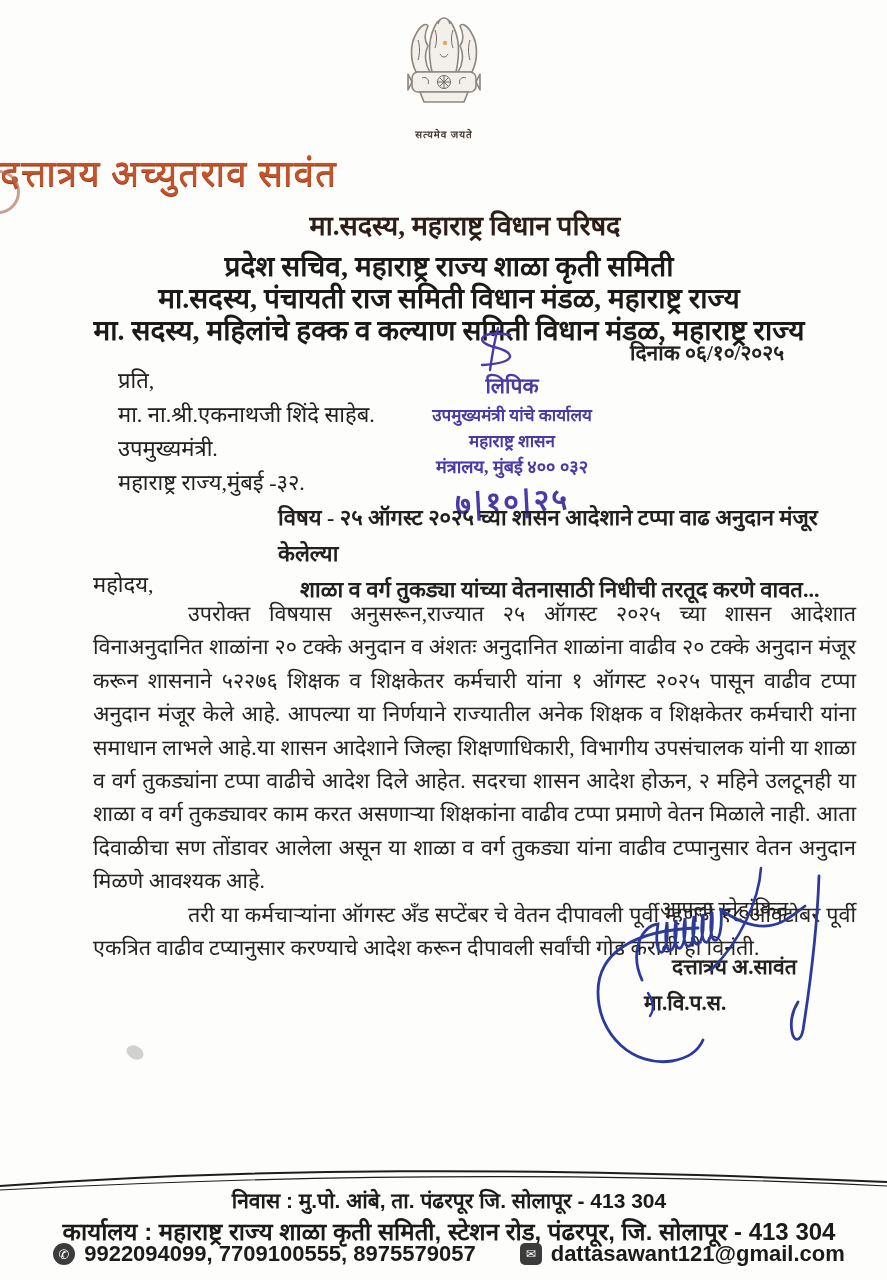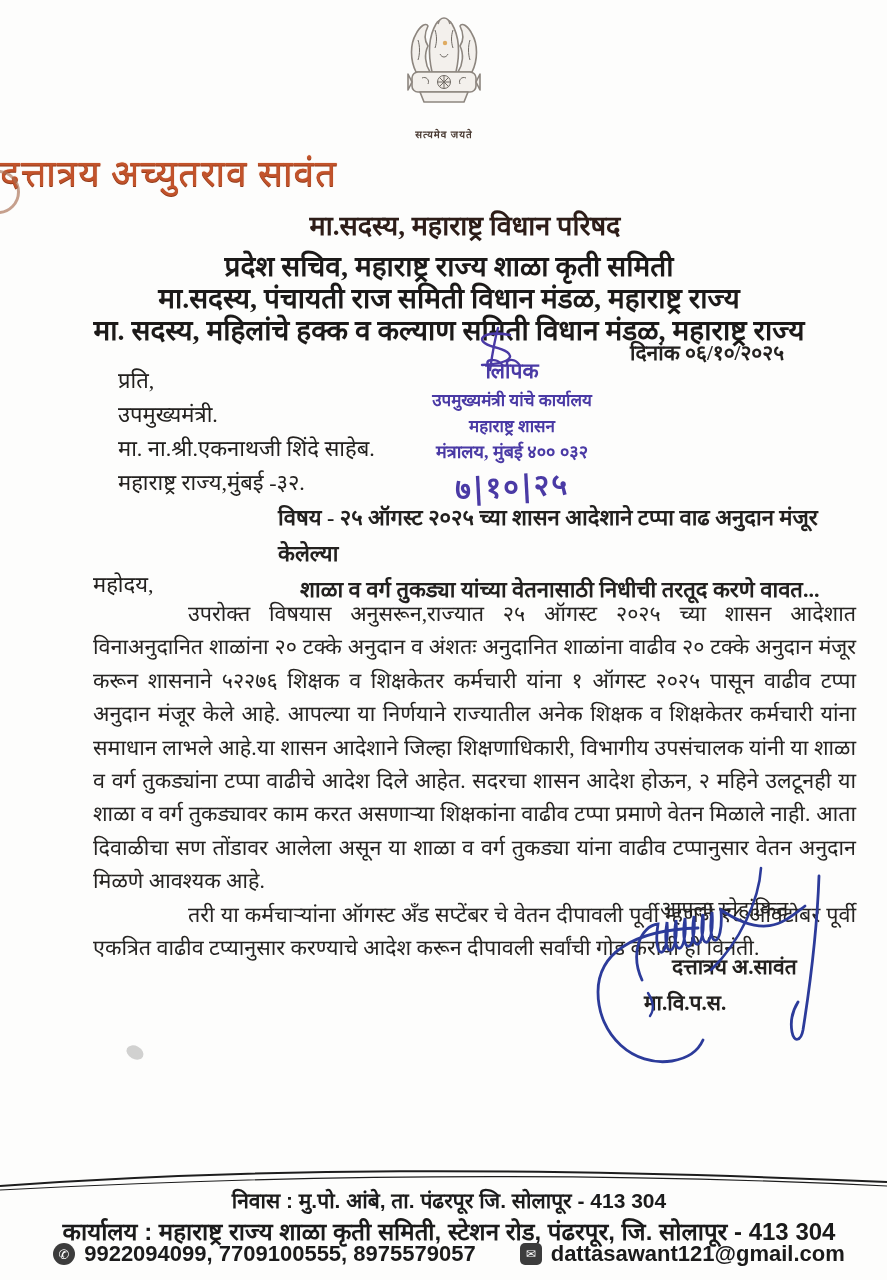--- a/index.html
+++ b/index.html
@@ -27,21 +27,21 @@
   .t2{top:246px;} .t3{top:278px;} .t4{top:310px;}
   
   .date-line{position:absolute;left:630px;top:338px;font-size:21px;font-weight:600;color:#23211f;}
   .recipient{position:absolute;left:118px;top:364px;font-size:22px;line-height:34px;color:#23211f;}
   
   .stamp{
     position:absolute;left:392px;top:326px;width:240px;text-align:center;
     color:#4a3aa5;filter:blur(.2px);
   }
   .stamp .squiggle{position:absolute;left:70px;top:0px;}
-  .stamp-l1{margin-top:30px;font-size:21px;font-weight:bold;}
+  .stamp-l1{margin-top:45px;font-size:21px;font-weight:bold;}
   .stamp-l2{font-size:17px;font-weight:bold;margin-top:4px;}
   .stamp-l3{font-size:17px;font-weight:bold;margin-top:3px;}
   .stamp-l4{font-size:18px;font-weight:bold;margin-top:2px;}
   .stamp-hand{
     font-size:30px;font-weight:bold;margin-top:2px;transform:rotate(-3deg);
     font-family:"DejaVu Sans",sans-serif;letter-spacing:2px;
   }
   
   .subject{position:absolute;left:278px;top:500px;width:590px;font-size:22px;font-weight:600;line-height:36px;color:#23211f;}
   .subject .l2{margin-left:22px;}
@@ -117,22 +117,22 @@
   <div class="name-head">दत्तात्रय अच्युतराव सावंत</div>
   <div class="title-primary">मा.सदस्य, महाराष्ट्र विधान परिषद</div>
   <div class="title-line t2">प्रदेश सचिव, महाराष्ट्र राज्य शाळा कृती समिती</div>
   <div class="title-line t4">मा. सदस्य, महिलांचे हक्क व कल्याण समिती विधान मंडळ, महाराष्ट्र राज्य</div>
   <div class="title-line t3">मा.सदस्य, पंचायती राज समिती विधान मंडळ, महाराष्ट्र राज्य</div>
 
   <div class="date-line">दिनांक ०६/१०/२०२५</div>
 
   <div class="recipient">
     <div>प्रति,</div>
+    <div>मा. ना.श्री.एकनाथजी शिंदे साहेब.</div>
     <div>उपमुख्यमंत्री.</div>
-    <div>मा. ना.श्री.एकनाथजी शिंदे साहेब.</div>
     <div>महाराष्ट्र राज्य,मुंबई -३२.</div>
   </div>
 
   <div class="stamp">
     <svg class="squiggle" width="66" height="46" viewBox="0 0 66 46">
       <g fill="none" stroke="#4a3aa5" stroke-width="2.4" stroke-linecap="round">
         <path d="M36,2 C32,16 30,30 28,44"></path>
         <path d="M48,9 C20,4 10,15 32,21 C56,27 54,37 20,39"></path>
       </g>
     </svg>

